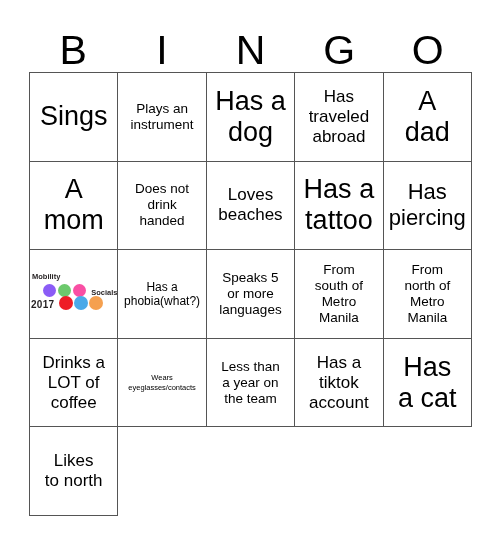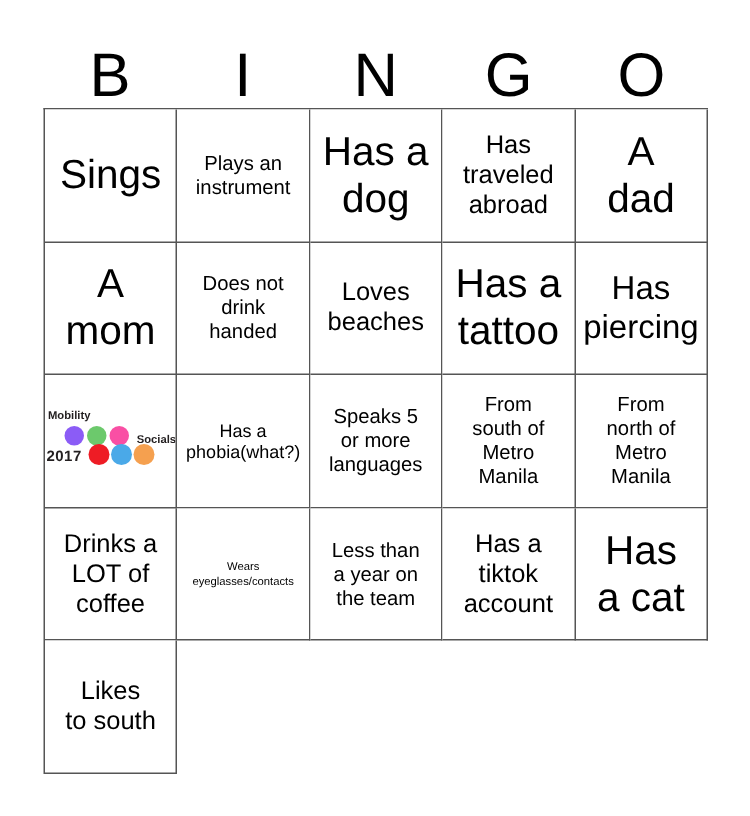--- a/index.html
+++ b/index.html
@@ -232,17 +232,17 @@
         <span class="cell-text">Has a
 tiktok
 account</span>
       </div>
       <div class="bingo-cell sz-xl">
         <span class="cell-text">Has
 a cat</span>
       </div>
       <div class="bingo-cell sz-md">
         <span class="cell-text">Likes
-to south</span>
+to north</span>
       </div>
     </div>
 
 </div>
 
 </body></html>

